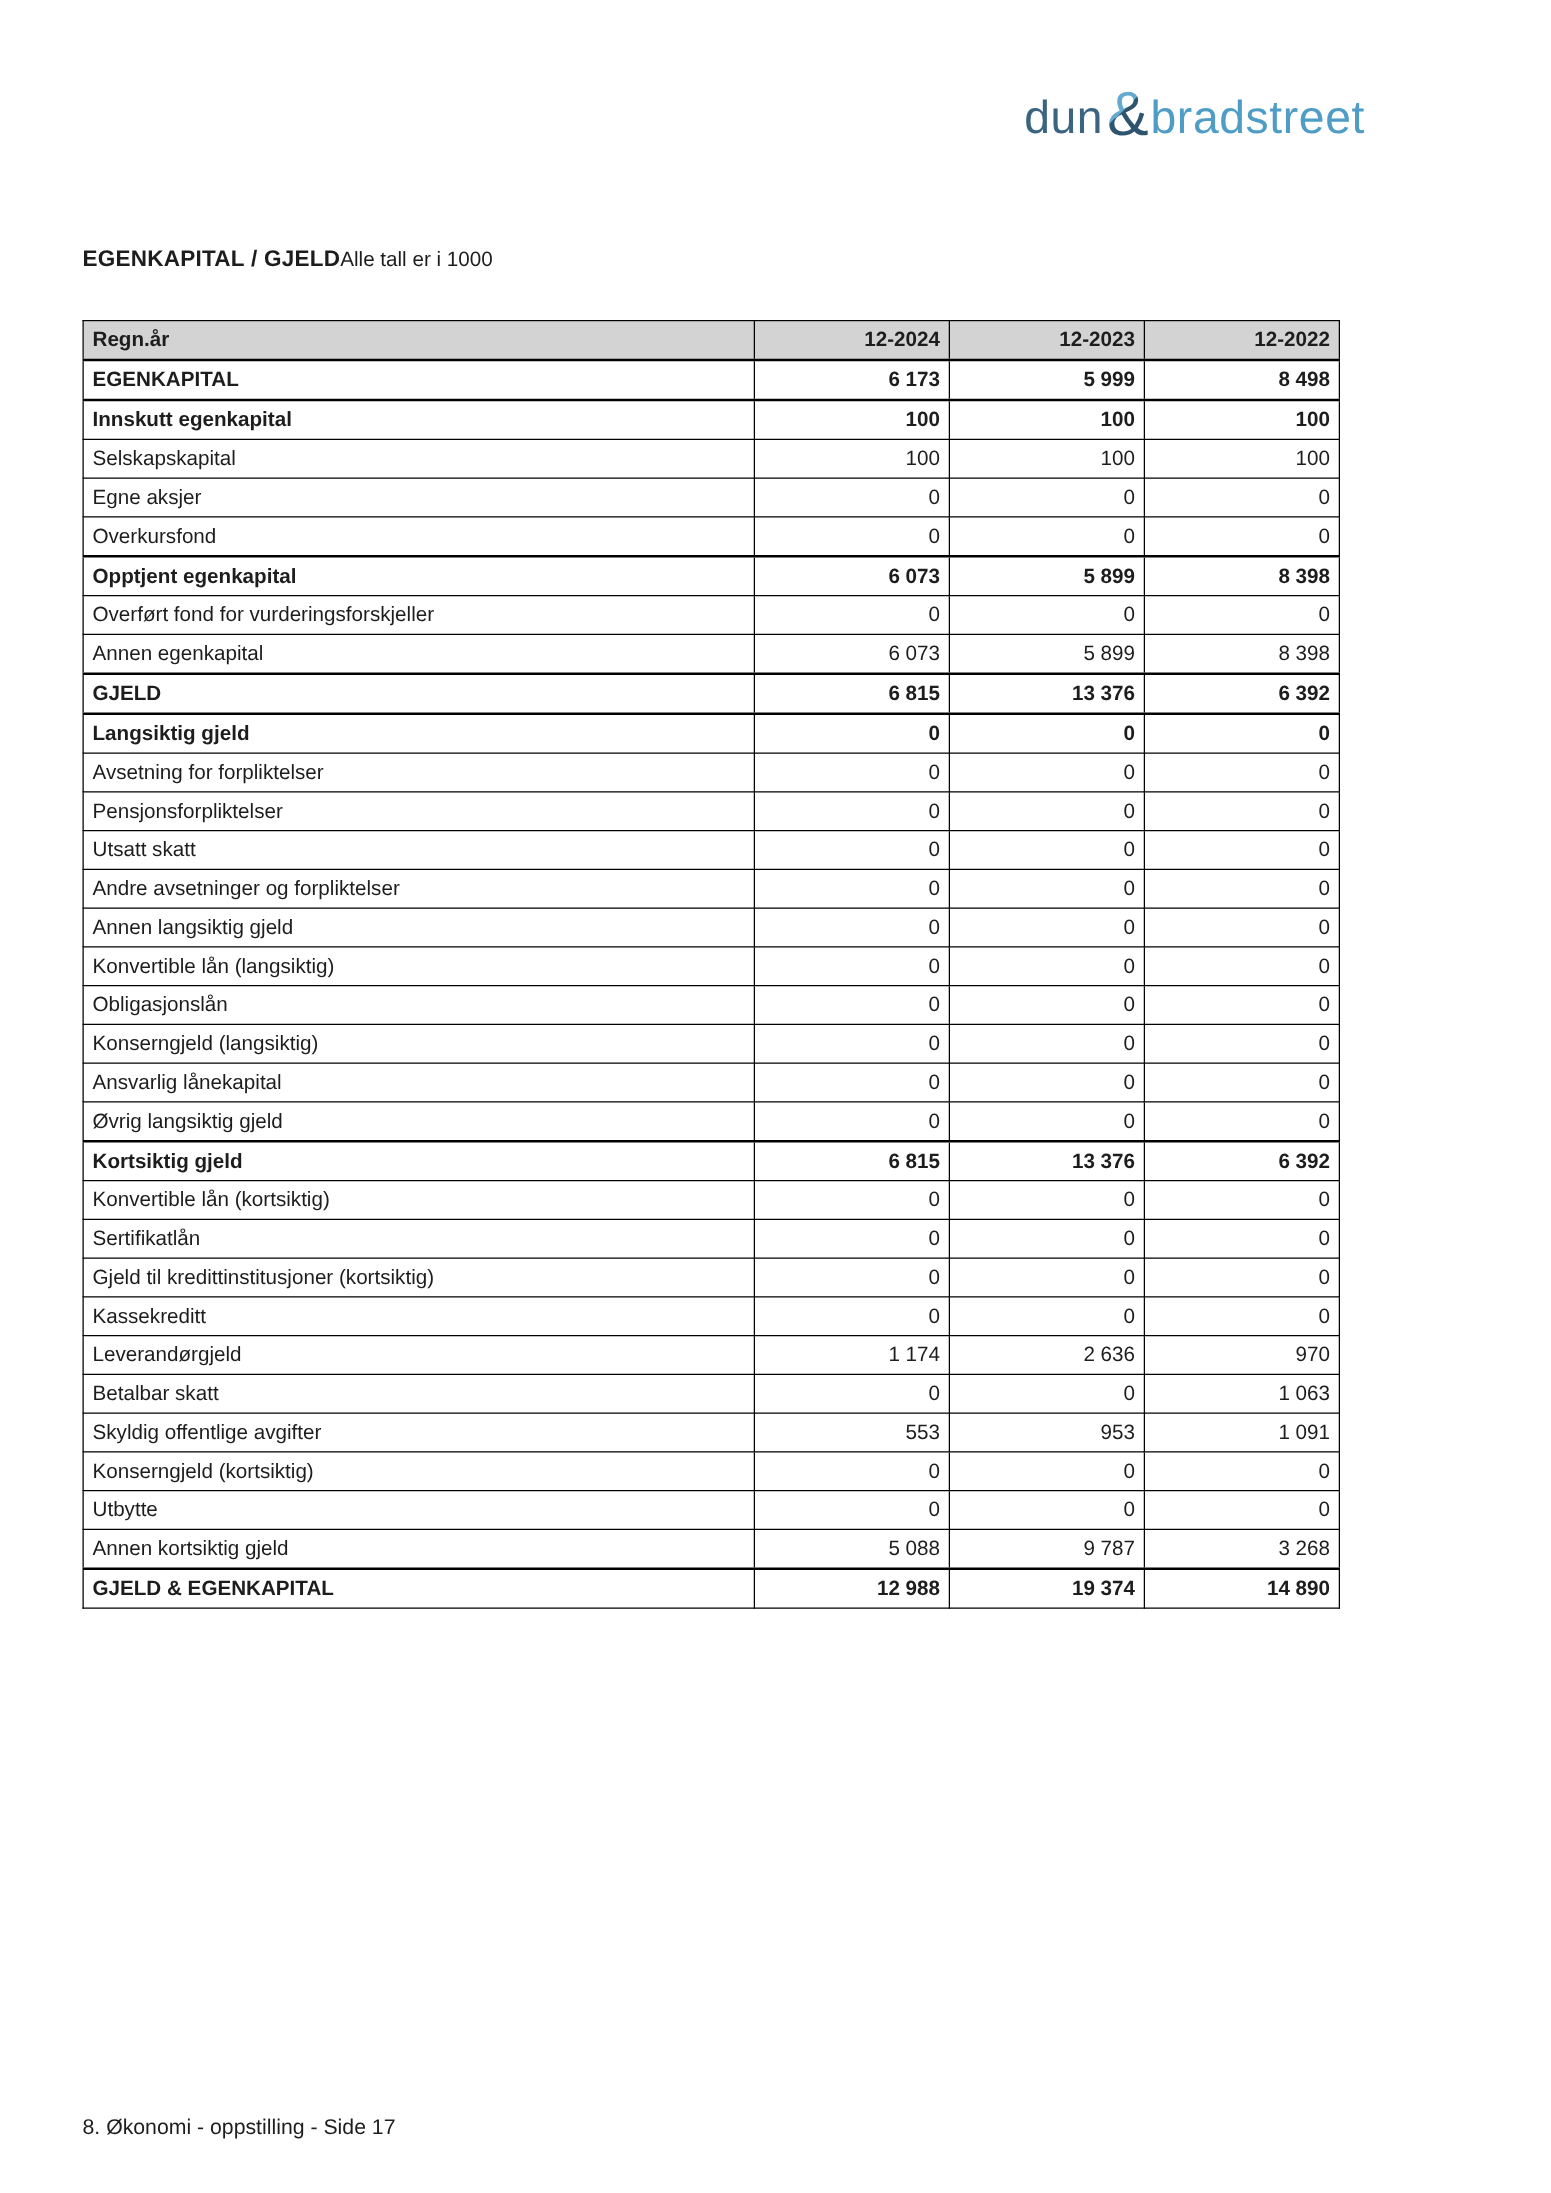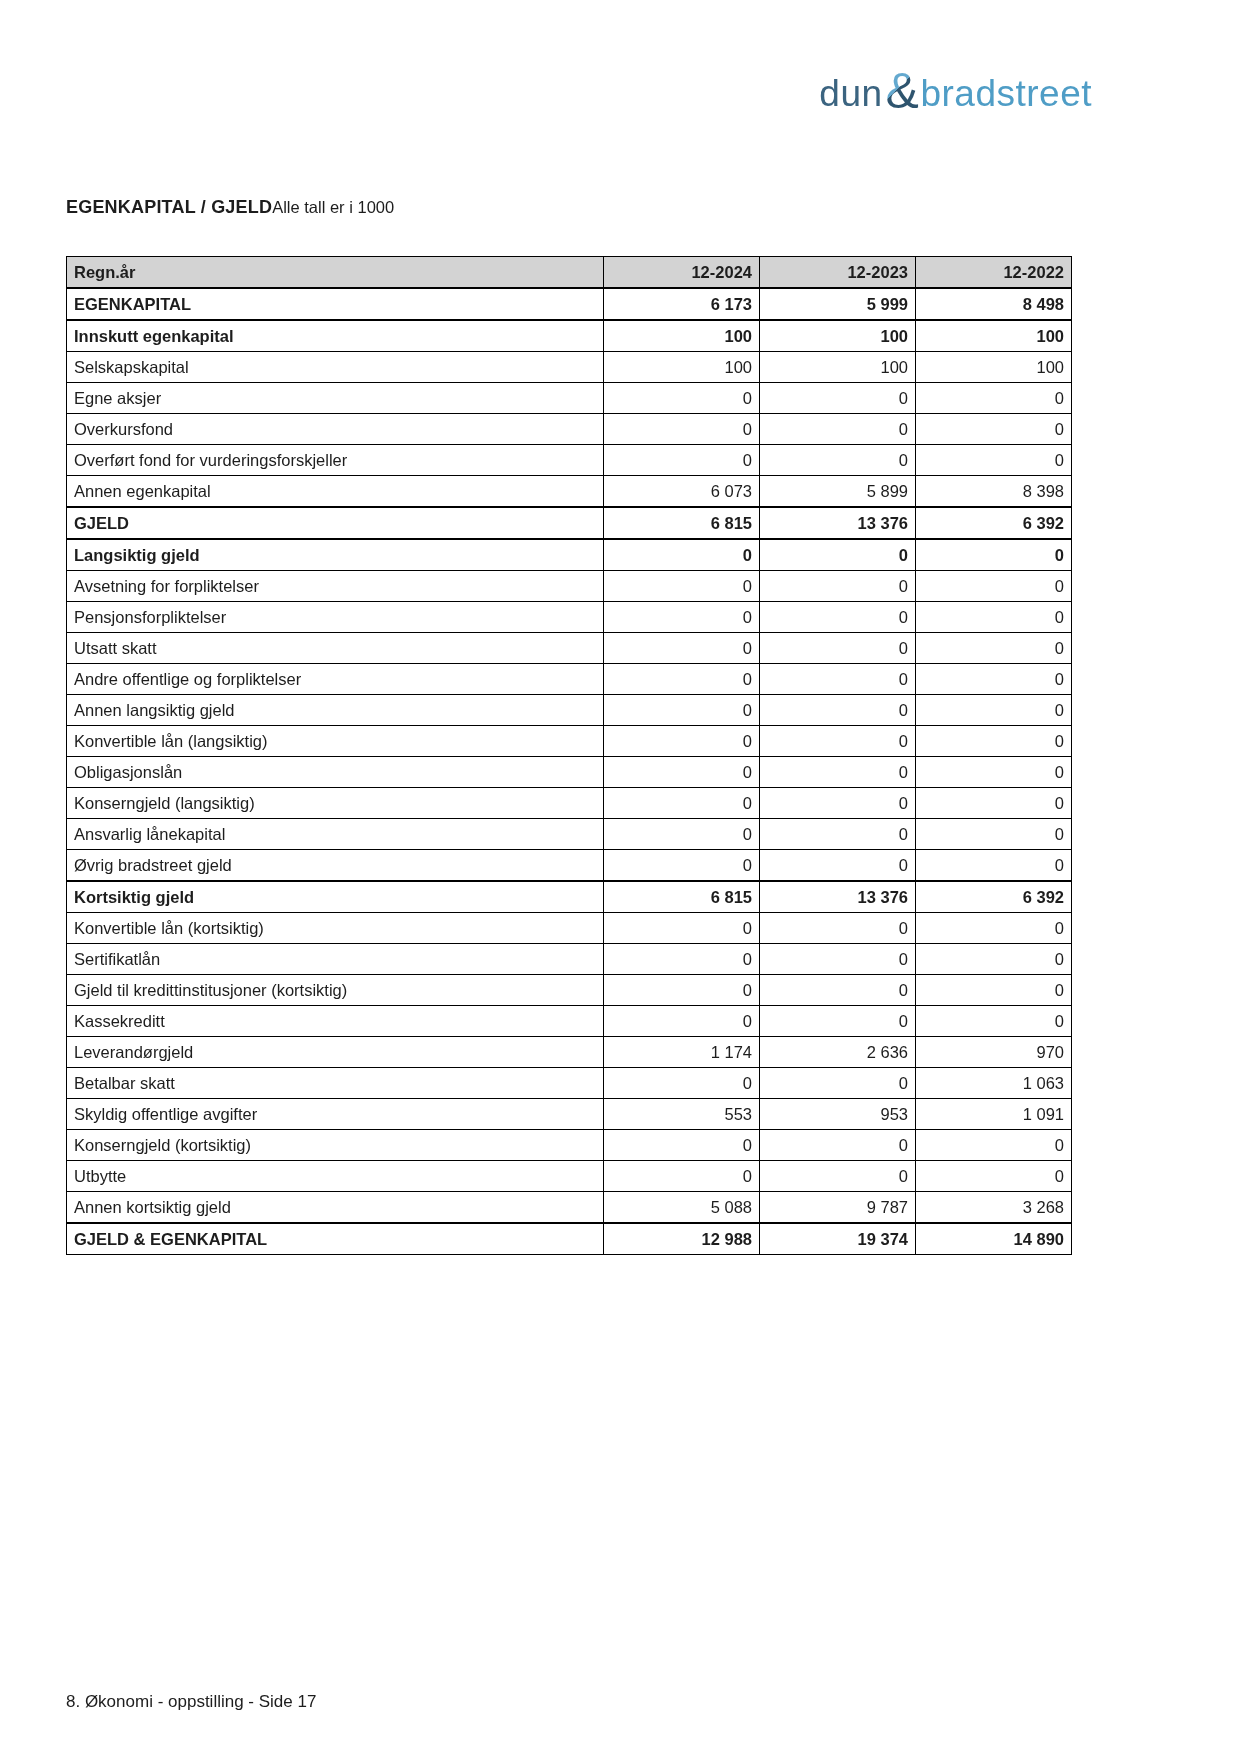--- a/index.html
+++ b/index.html
@@ -171,20 +171,26 @@
       <td class="num">0</td>
       <td class="num">0</td>
       <td class="num">0</td>
     </tr>
         <tr>
       <td>Overkursfond</td>
       <td class="num">0</td>
       <td class="num">0</td>
       <td class="num">0</td>
     </tr>
+        <tr class="bold-row">
+      <td>Opptjent egenkapital</td>
+      <td class="num">6 073</td>
+      <td class="num">5 899</td>
+      <td class="num">8 398</td>
+    </tr>
         <tr>
       <td>Overført fond for vurderingsforskjeller</td>
       <td class="num">0</td>
       <td class="num">0</td>
       <td class="num">0</td>
     </tr>
         <tr>
       <td>Annen egenkapital</td>
       <td class="num">6 073</td>
       <td class="num">5 899</td>
@@ -214,21 +220,21 @@
       <td class="num">0</td>
       <td class="num">0</td>
     </tr>
         <tr>
       <td>Utsatt skatt</td>
       <td class="num">0</td>
       <td class="num">0</td>
       <td class="num">0</td>
     </tr>
         <tr>
-      <td>Andre offentlige og forpliktelser</td>
+      <td>Andre avsetninger og forpliktelser</td>
       <td class="num">0</td>
       <td class="num">0</td>
       <td class="num">0</td>
     </tr>
         <tr>
       <td>Annen langsiktig gjeld</td>
       <td class="num">0</td>
       <td class="num">0</td>
       <td class="num">0</td>
     </tr>
@@ -250,21 +256,21 @@
       <td class="num">0</td>
       <td class="num">0</td>
     </tr>
         <tr>
       <td>Ansvarlig lånekapital</td>
       <td class="num">0</td>
       <td class="num">0</td>
       <td class="num">0</td>
     </tr>
         <tr>
-      <td>Øvrig bradstreet gjeld</td>
+      <td>Øvrig langsiktig gjeld</td>
       <td class="num">0</td>
       <td class="num">0</td>
       <td class="num">0</td>
     </tr>
         <tr class="bold-row">
       <td>Kortsiktig gjeld</td>
       <td class="num">6 815</td>
       <td class="num">13 376</td>
       <td class="num">6 392</td>
     </tr>

